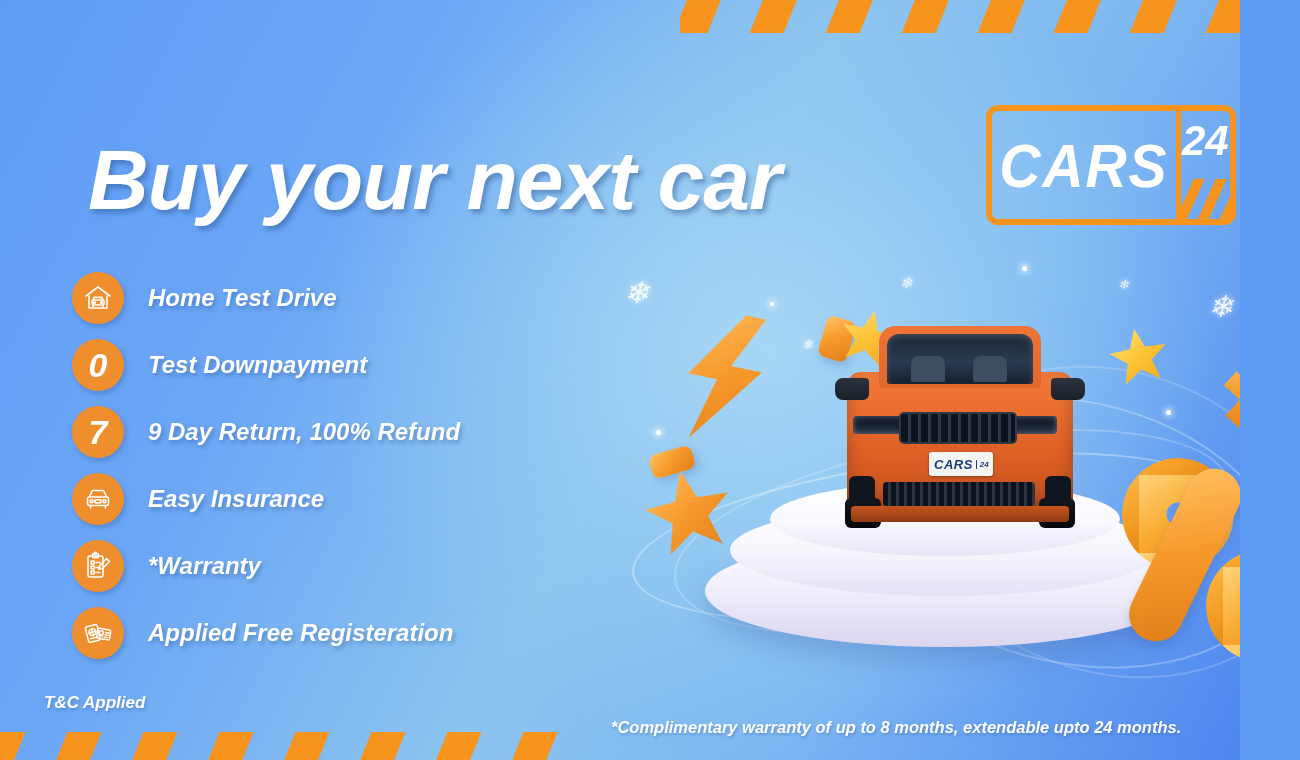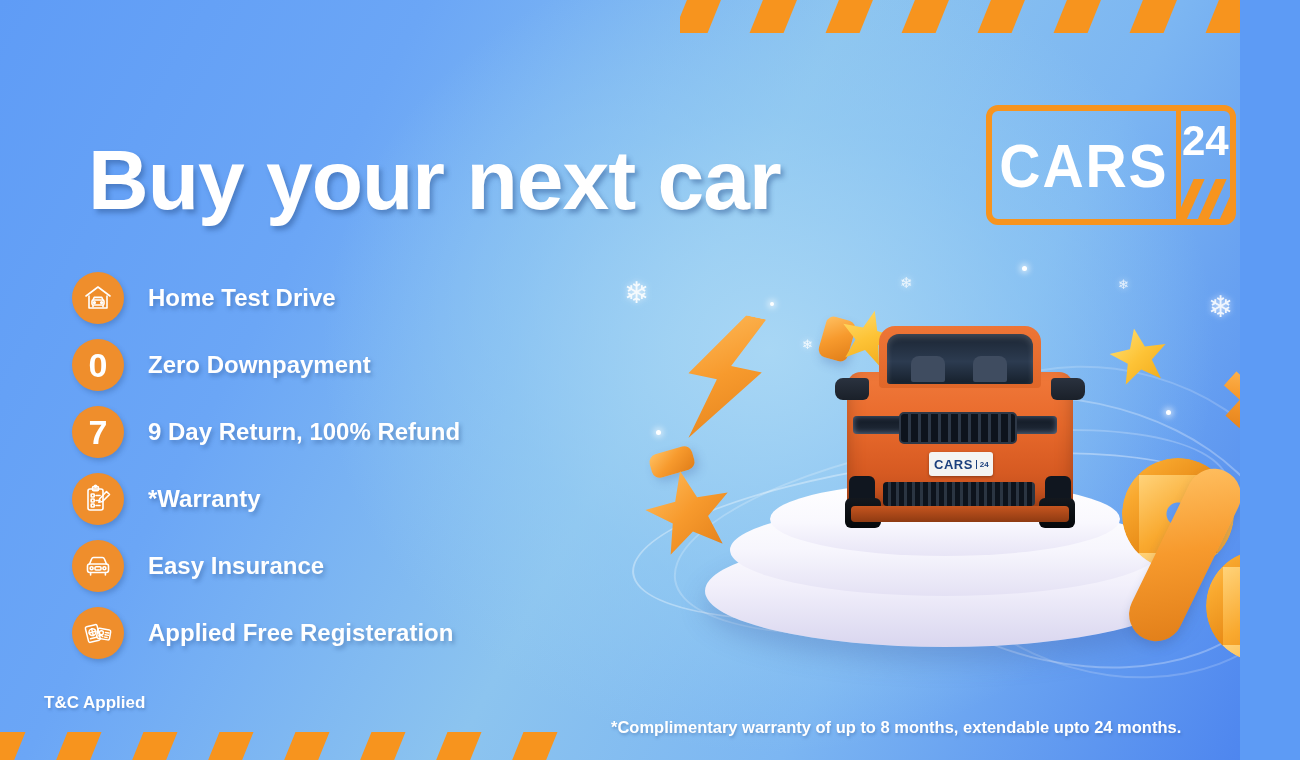--- a/index.html
+++ b/index.html
@@ -6,20 +6,21 @@
   body{
     width:1300px;height:760px;overflow:hidden;
     font-family:"Liberation Sans",sans-serif;
     background:#5d9bf5;
   }
   #ad{
     position:relative;width:1240px;height:760px;overflow:hidden;
     background:
       radial-gradient(ellipse 620px 560px at 62% 46%, rgba(170,216,245,.95) 0%, rgba(150,205,243,.55) 42%, rgba(120,180,240,0) 72%),
       linear-gradient(118deg,#5f9cf6 0%,#6ba6f6 26%,#8cc4ef 52%,#7cb6f2 72%,#4e86ef 100%);
+    font-style: italic;
   }
 
   
   .stripes{position:absolute;overflow:hidden;}
   .stripes i{
     position:absolute;top:-6px;height:140%;width:34px;background:#f7941e;
     transform:skewX(-22deg);
   }
   #stripes-top{top:0;left:680px;width:620px;height:33px;}
   #stripes-bottom{left:0;bottom:0;width:585px;height:28px;}
@@ -205,60 +206,60 @@
           <path d="M11 23.5 v1.2 M21 23.5 v1.2"></path>
         </svg>
       </div>
       <div class="feat-label">Home Test Drive</div>
     </div>
 
     <div class="feat">
       <div class="badge">
         <span class="badge-num">0</span>
       </div>
-      <div class="feat-label">Zero Downpayment</div>
+      <div class="feat-label">Test Downpayment</div>
     </div>
 
     <div class="feat">
       <div class="badge">
         <span class="badge-num">7</span>
       </div>
       <div class="feat-label">9 Day Return, 100% Refund</div>
+    </div>
+
+    <div class="feat">
+      <div class="badge">
+        <svg width="32" height="32" viewBox="0 0 32 32" fill="none" stroke="#fff" stroke-width="1.6" stroke-linecap="round" stroke-linejoin="round">
+          <path d="M7.5 14 l2.2-5.2a2 2 0 0 1 1.9-1.3h8.8a2 2 0 0 1 1.9 1.3L24.5 14"></path>
+          <rect x="5.5" y="14" width="21" height="8.5" rx="2.2"></rect>
+          <circle cx="9.6" cy="18.3" r="1.5"></circle>
+            <circle cx="22.4" cy="18.3" r="1.5"></circle>
+          <rect x="13" y="16.8" width="6" height="3.2" rx="1"></rect>
+          <path d="M8.6 22.5 v2.4 M23.4 22.5 v2.4"></path>
+        </svg>
+      </div>
+      <div class="feat-label">Easy Insurance</div>
     </div>
 
     <div class="feat">
       <div class="badge">
         <svg width="32" height="32" viewBox="0 0 32 32" fill="none" stroke="#fff" stroke-width="1.6" stroke-linecap="round" stroke-linejoin="round">
           <rect x="6" y="6" width="15" height="21" rx="2"></rect>
           <rect x="10.5" y="3.6" width="6" height="4" rx="1.2"></rect>
           <circle cx="13.5" cy="3.2" r="1"></circle>
           <rect x="9.2" y="11" width="3" height="3" rx=".6"></rect>
             <path d="M14 12.5 h4"></path>
           <rect x="9.2" y="16" width="3" height="3" rx=".6"></rect>
             <path d="M14 17.5 h4"></path>
           <rect x="9.2" y="21" width="3" height="3" rx=".6"></rect>
             <path d="M14 22.5 h4"></path>
           <path d="M24.5 8.5 l3 3 -7 7 -3.6 .8 .8-3.6 z"></path>
         </svg>
       </div>
       <div class="feat-label">*Warranty</div>
-    </div>
-
-    <div class="feat">
-      <div class="badge">
-        <svg width="32" height="32" viewBox="0 0 32 32" fill="none" stroke="#fff" stroke-width="1.6" stroke-linecap="round" stroke-linejoin="round">
-          <path d="M7.5 14 l2.2-5.2a2 2 0 0 1 1.9-1.3h8.8a2 2 0 0 1 1.9 1.3L24.5 14"></path>
-          <rect x="5.5" y="14" width="21" height="8.5" rx="2.2"></rect>
-          <circle cx="9.6" cy="18.3" r="1.5"></circle>
-            <circle cx="22.4" cy="18.3" r="1.5"></circle>
-          <rect x="13" y="16.8" width="6" height="3.2" rx="1"></rect>
-          <path d="M8.6 22.5 v2.4 M23.4 22.5 v2.4"></path>
-        </svg>
-      </div>
-      <div class="feat-label">Easy Insurance</div>
     </div>
 
     <div class="feat">
       <div class="badge">
         <svg width="32" height="32" viewBox="0 0 32 32" fill="none" stroke="#fff" stroke-width="1.5" stroke-linecap="round" stroke-linejoin="round">
           <g transform="rotate(-14 13 17)">
             <rect x="5" y="8" width="12" height="16" rx="1.6"></rect>
             <circle cx="11" cy="14.6" r="3.4"></circle>
             <path d="M7.6 14.6 h6.8 M11 11.2 v6.8"></path>
             <path d="M7.5 20.5 h7"></path>

